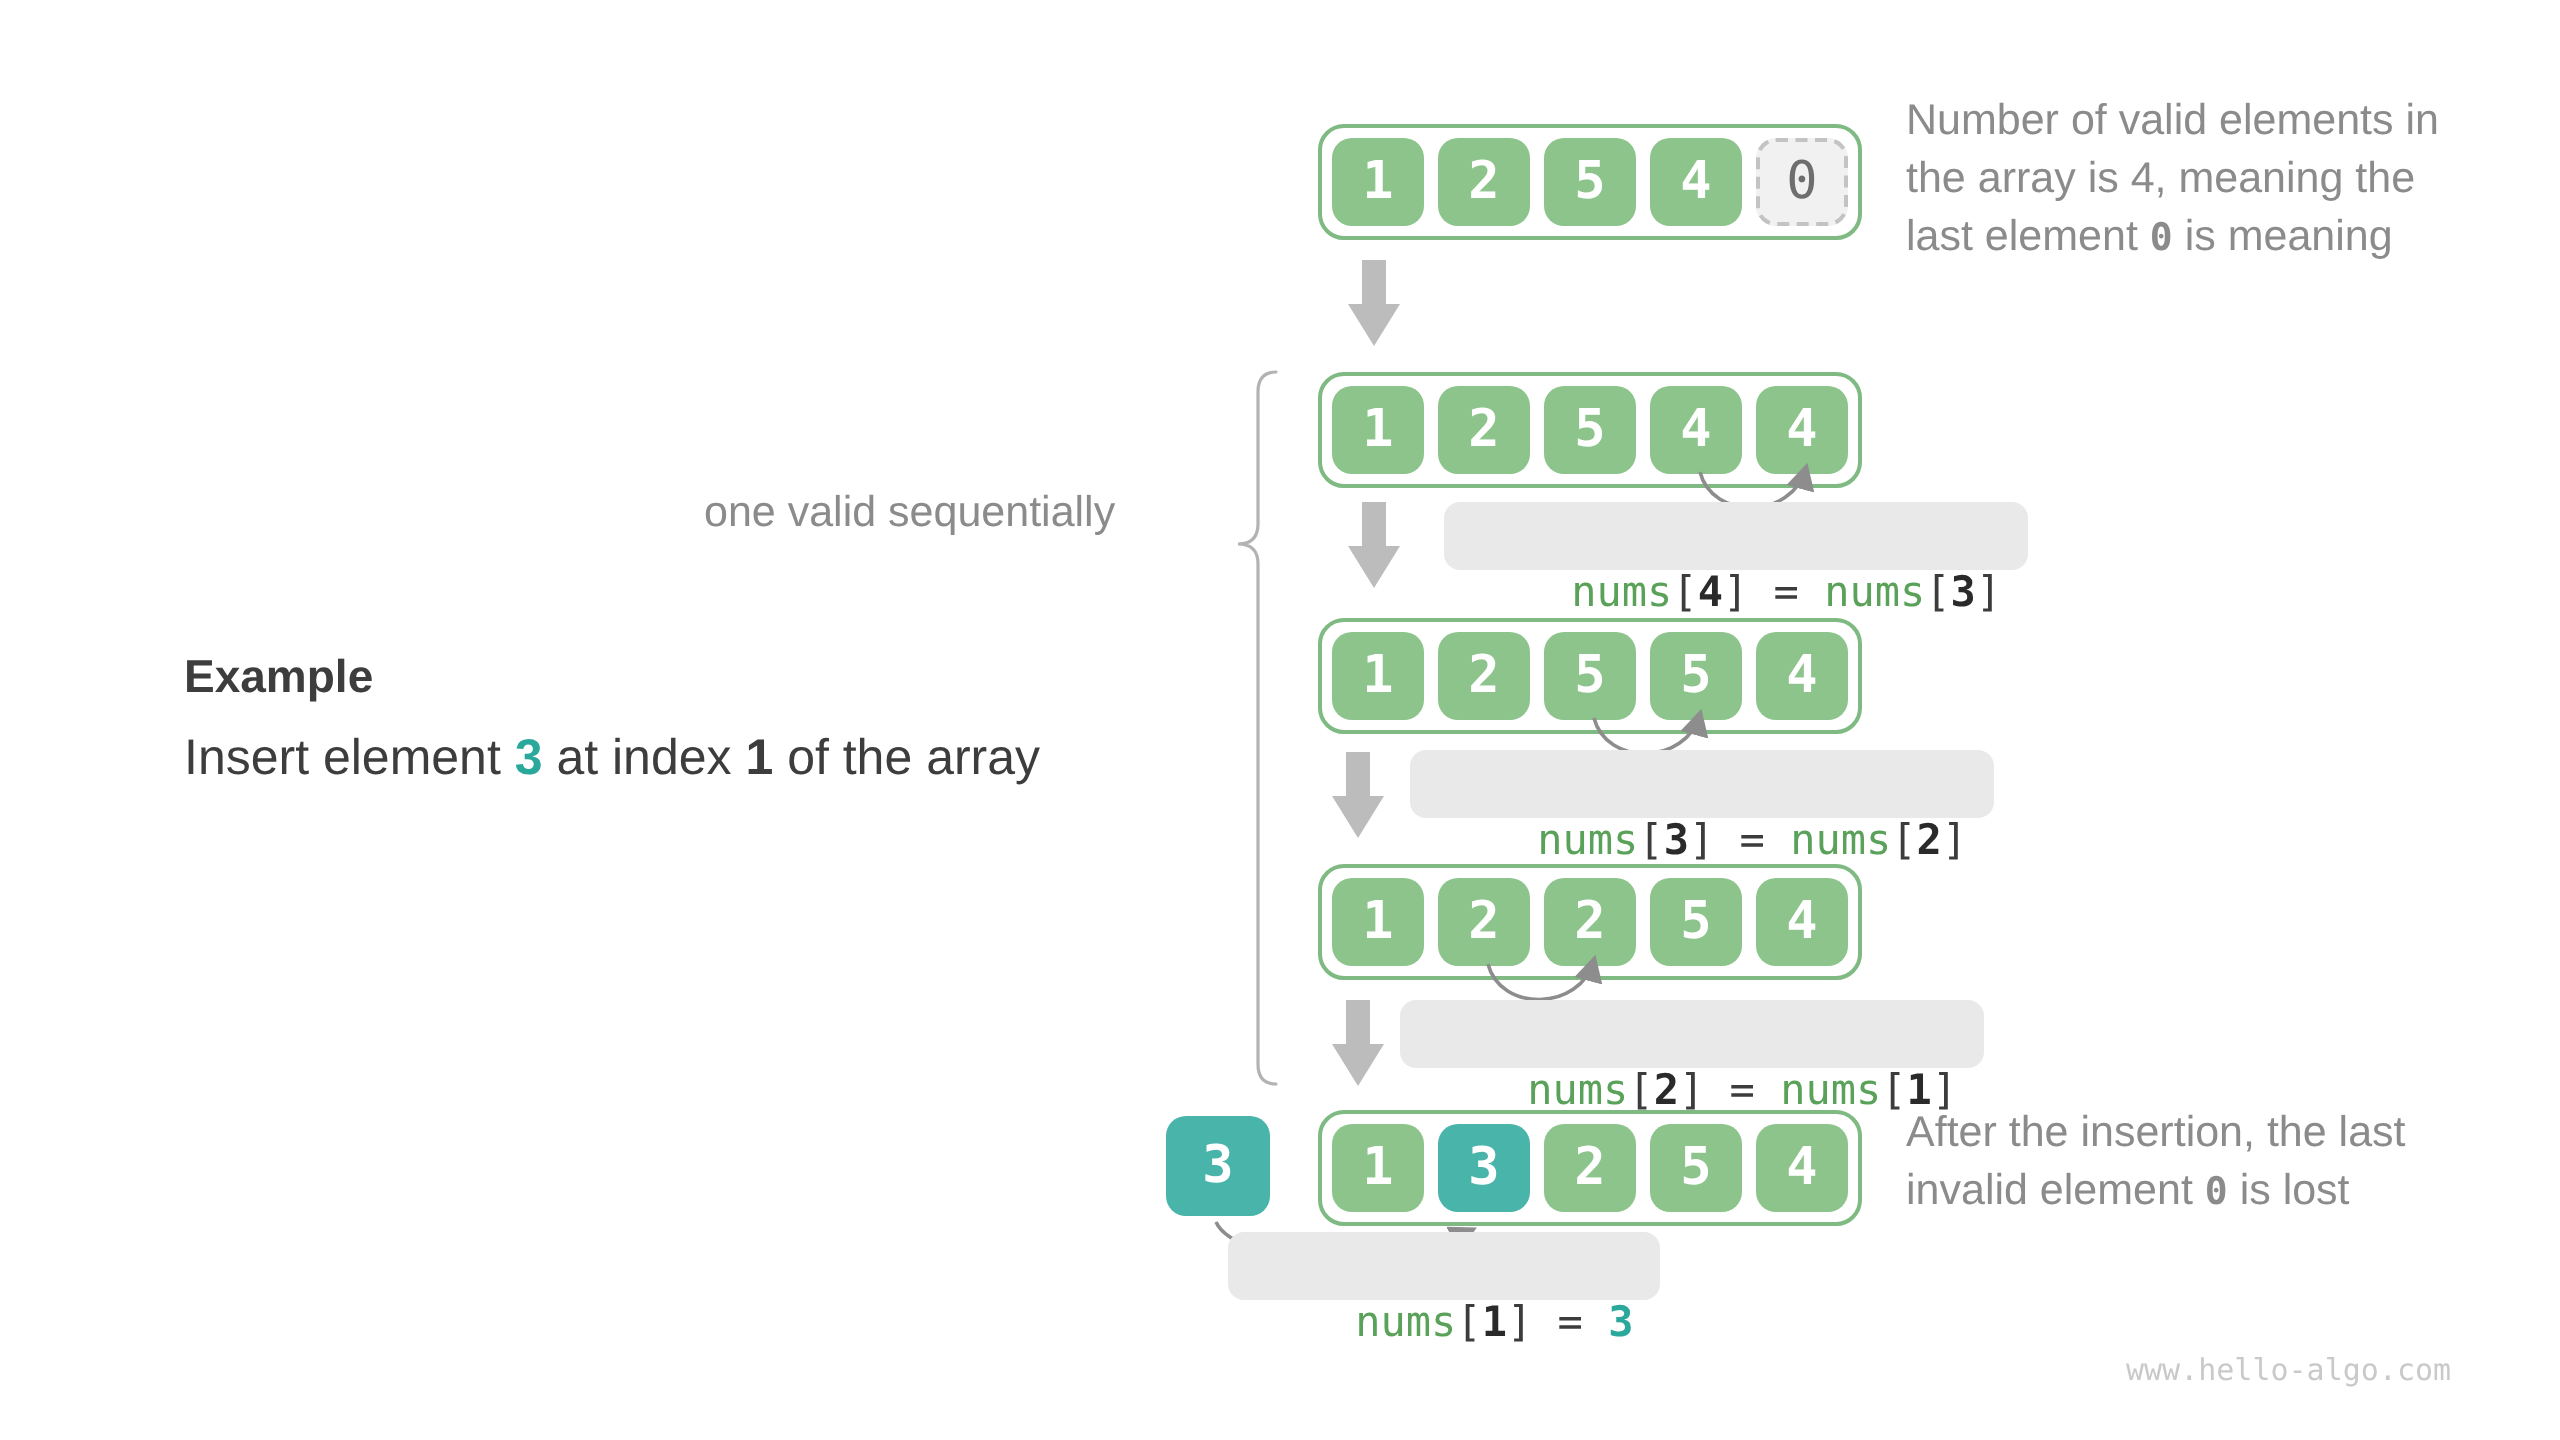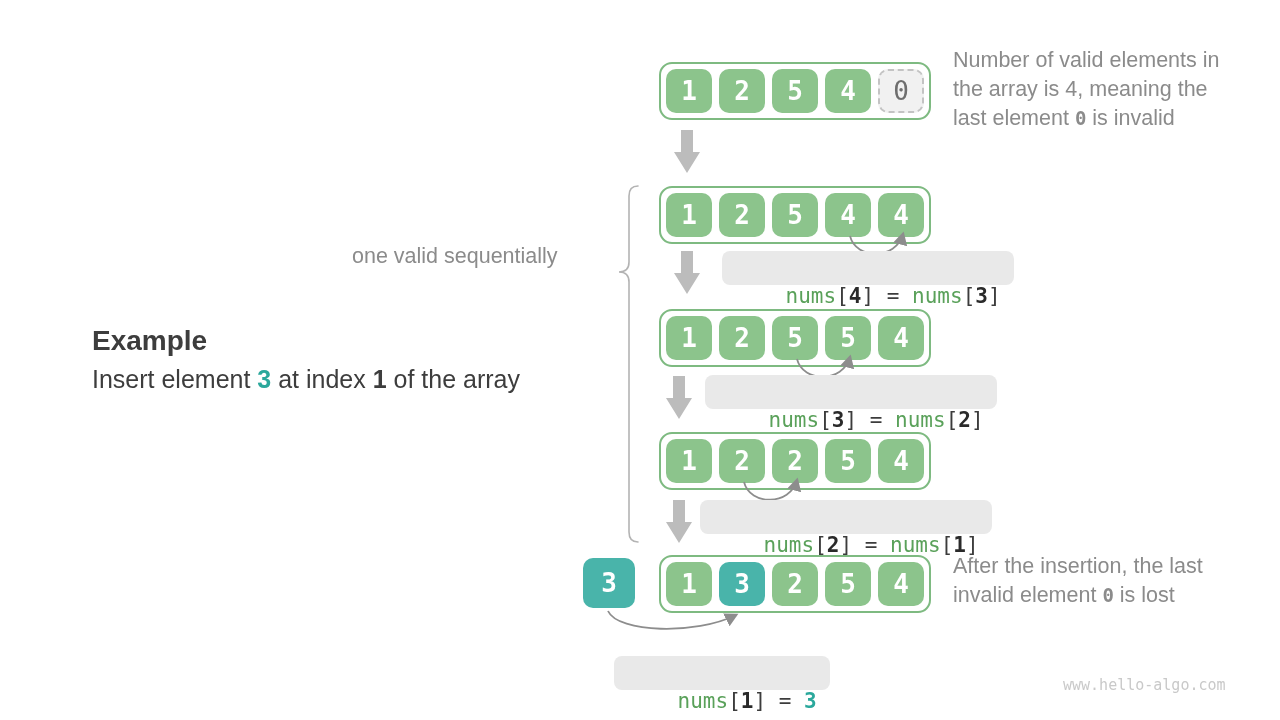--- a/index.html
+++ b/index.html
@@ -28,21 +28,21 @@
          font-family:"DejaVu Sans Mono",monospace;font-size:21px;color:#3c3c3c;}
   .label .fn{color:#5aa15a;margin-top:28px;}
   .label .pn{color:#3c3c3c;}
   .label .ix{color:#2a2a2a;font-weight:bold;}
   .label .tv{color:#2ba89c;font-weight:bold;}
 
   
   .caption{position:absolute;font-size:21.5px;line-height:29px;color:#8b8b8b;}
   .caption .line{display:block;}
   .caption .code{font-family:"DejaVu Sans Mono",monospace;font-weight:bold;font-size:19px;}
-  .example-heading{position:absolute;font-size:28px;font-weight:bold;color:#3d3d3d;}
+  .example-heading{position:absolute;font-size:23px;font-weight:bold;color:#3d3d3d;}
   .example-body{position:absolute;font-size:25px;color:#3d3d3d;}
   .example-body .tv{color:#2ba89c;font-weight:bold;}
   .example-body .ix{font-weight:bold;}
   .watermark{position:absolute;font-family:"DejaVu Sans Mono",monospace;
              font-size:15px;color:#c9c9c9;}
 
   .abs{position:absolute;}
   svg{display:block;}
 </style>
 </head>
@@ -62,21 +62,21 @@
     <div class="cell">1</div>
     <div class="cell">2</div>
     <div class="cell">5</div>
     <div class="cell">4</div>
     <div class="cell invalid">0</div>
   </div>
 
   <div class="caption" style="left:953px;top:46px;width:312px">
     <span class="line">Number of valid elements in</span>
     <span class="line">the array is 4, meaning the</span>
-    <span class="line"><span>last element </span><span class="code">0</span><span> is invalid</span></span>
+    <span class="line"><span>last element </span><span class="code">0</span><span> is meaning</span></span>
   </div>
 
   <svg class="abs" style="left:673px;top:130px" width="28" height="44">
     <path d="M8,0 h12 v22 h7 l-13,21 -13,-21 h7 z" fill="#bcbcbc"></path>
   </svg>
 
   <svg class="abs" style="left:610px;top:182px" width="36" height="366">
     <path d="M 28 4 Q 19 4 19 14 L 19 80 Q 19 90 9 90 Q 19 90 19 100 L 19 350 Q 19 360 28 360" fill="none" stroke="#b3b3b3" stroke-width="1.6" stroke-linecap="round"></path>
   </svg>
 
@@ -155,21 +155,21 @@
     <div class="cell teal">3</div>
     <div class="cell">2</div>
     <div class="cell">5</div>
     <div class="cell">4</div>
   </div>
 
   <svg class="abs" style="left:596px;top:606px" width="152" height="34">
     <path d="M 12 5 C 22 27, 100 29, 140 9" fill="none" stroke="#8d8d8d" stroke-width="1.8" marker-end="url(#ah)"></path>
   </svg>
 
-  <div class="label" style="left:614px;top:656px">
+  <div class="label" style="left:614px;top:616px">
     <span class="fn">nums</span><span class="pn">[</span><span class="ix">1</span><span class="pn">]</span><span class="pn"> = </span><span class="tv">3</span>
   </div>
 
   <div class="caption" style="left:953px;top:552px;width:300px">
     <span class="line">After the insertion, the last</span>
     <span class="line"><span>invalid element </span><span class="code">0</span><span> is lost</span></span>
   </div>
 
   <div class="watermark" style="left:1063px;top:676px">www.hello-algo.com</div>
 

